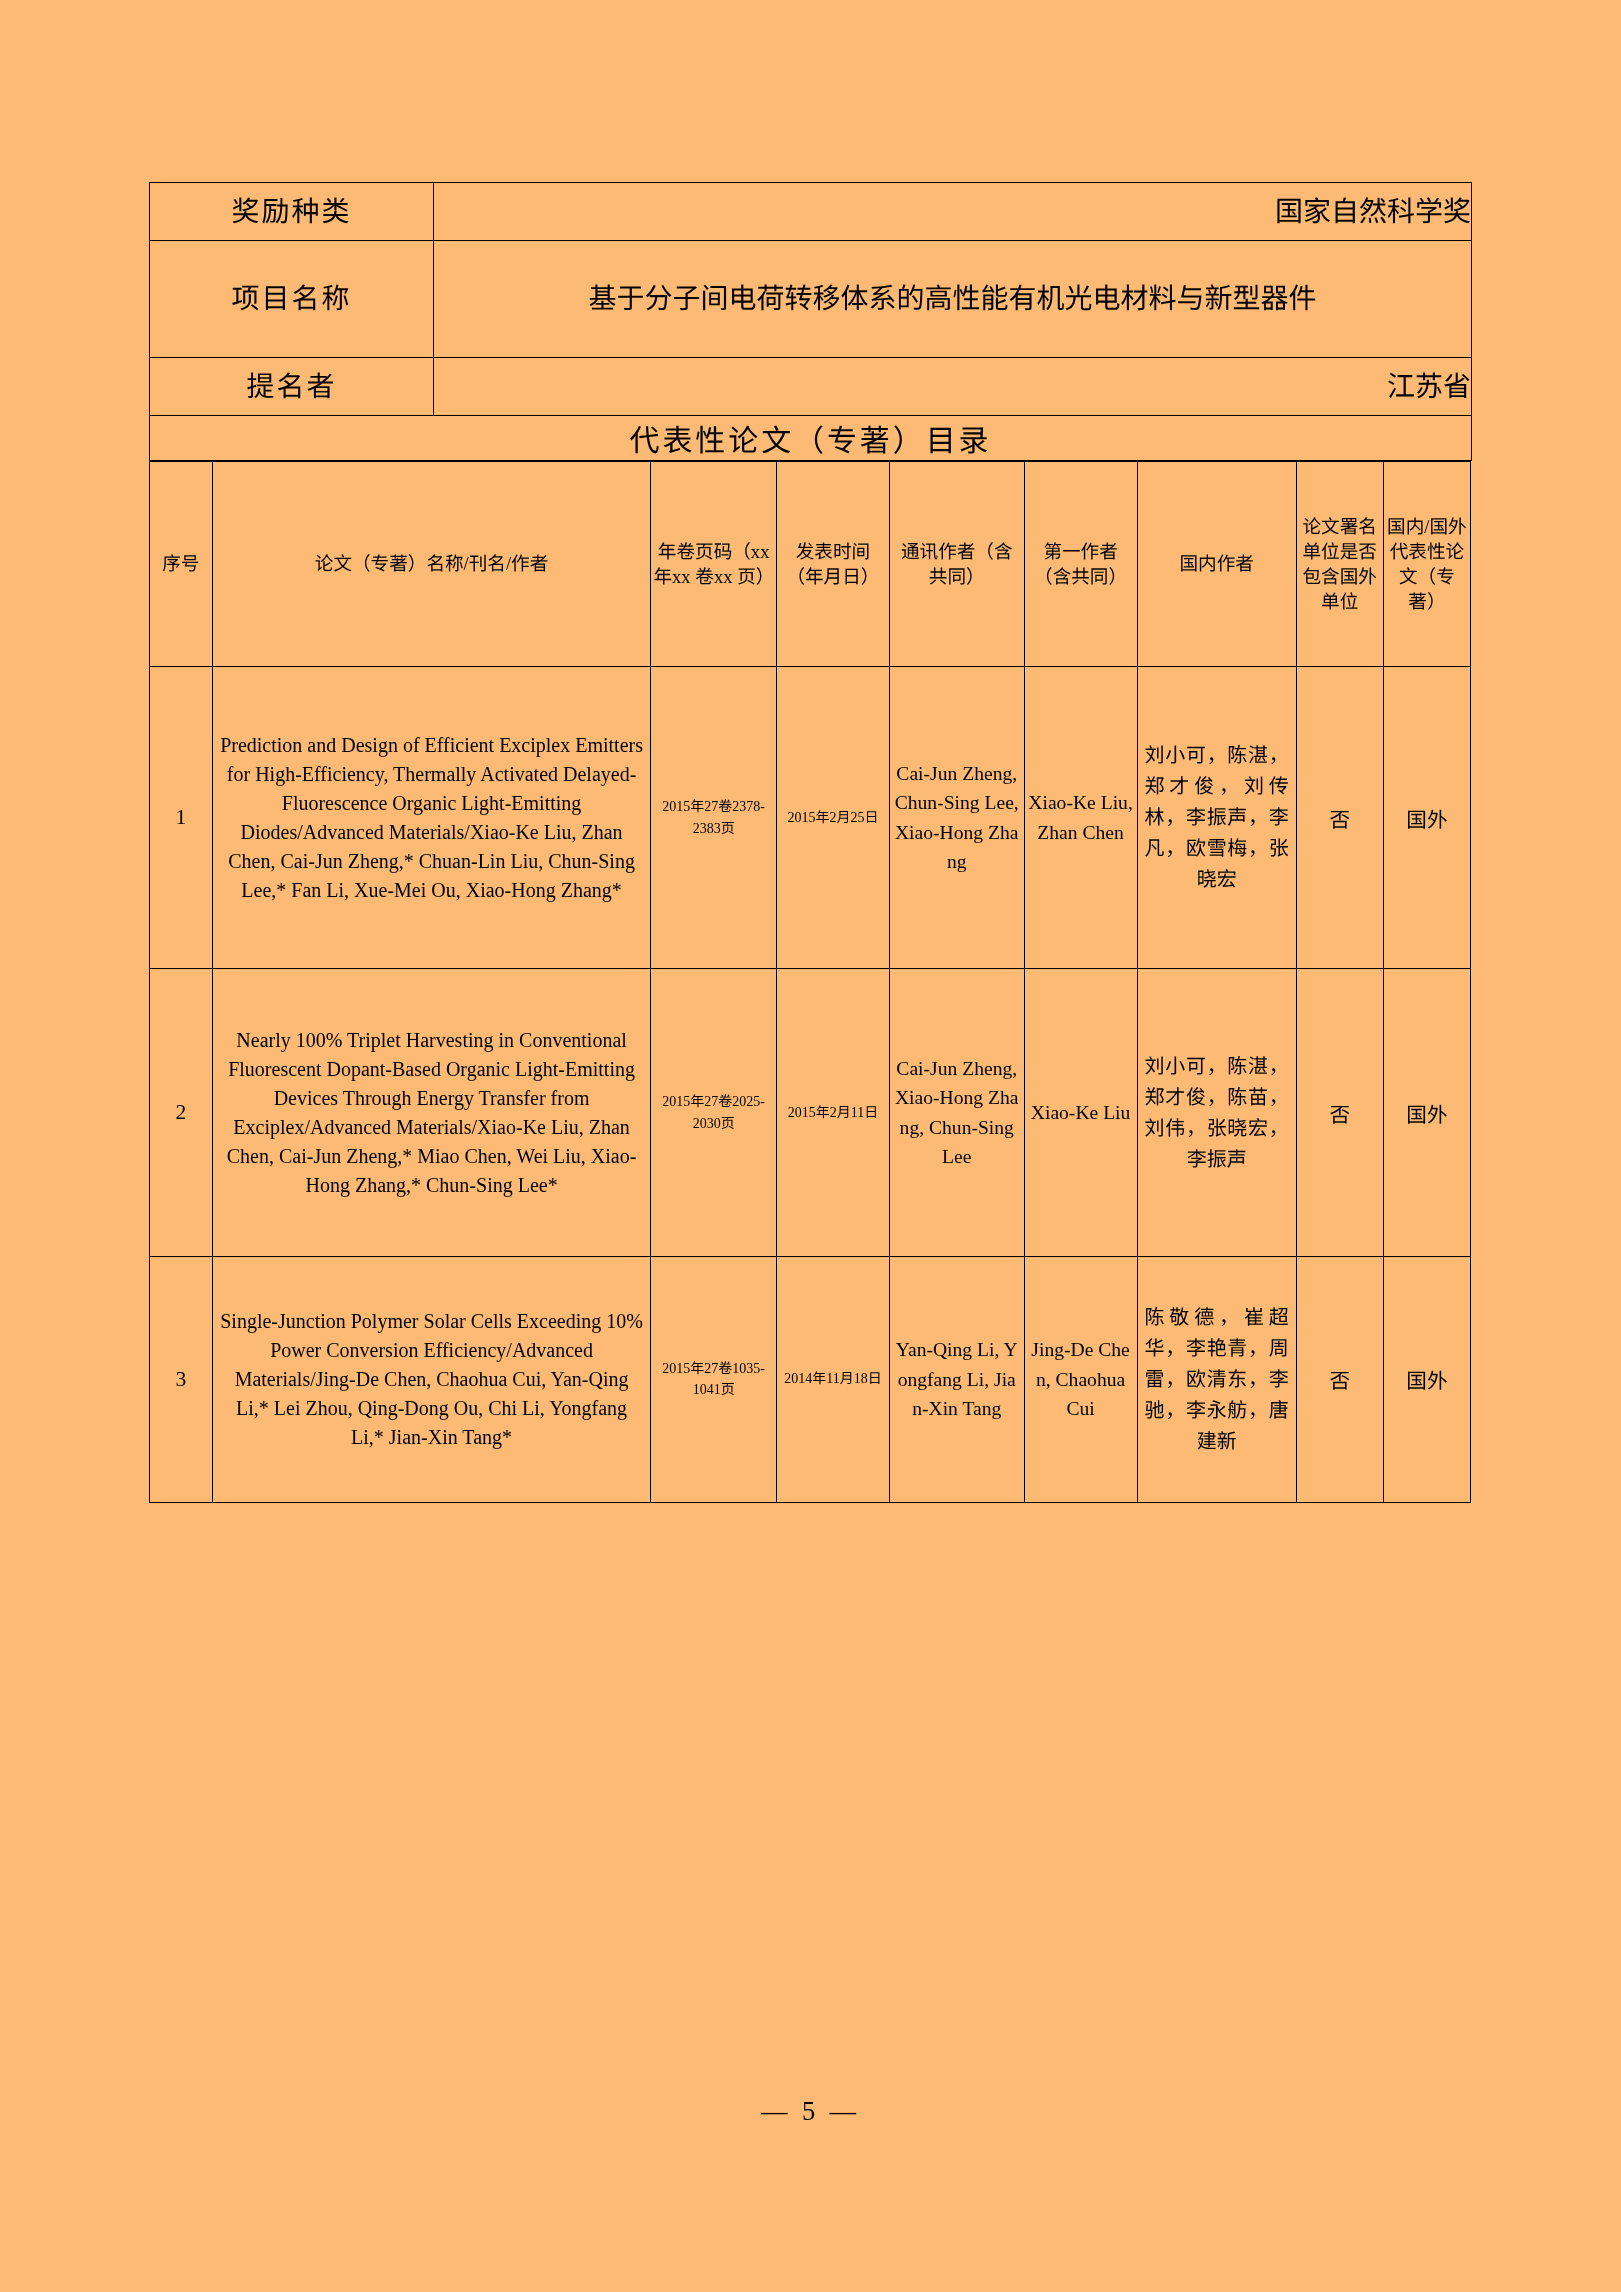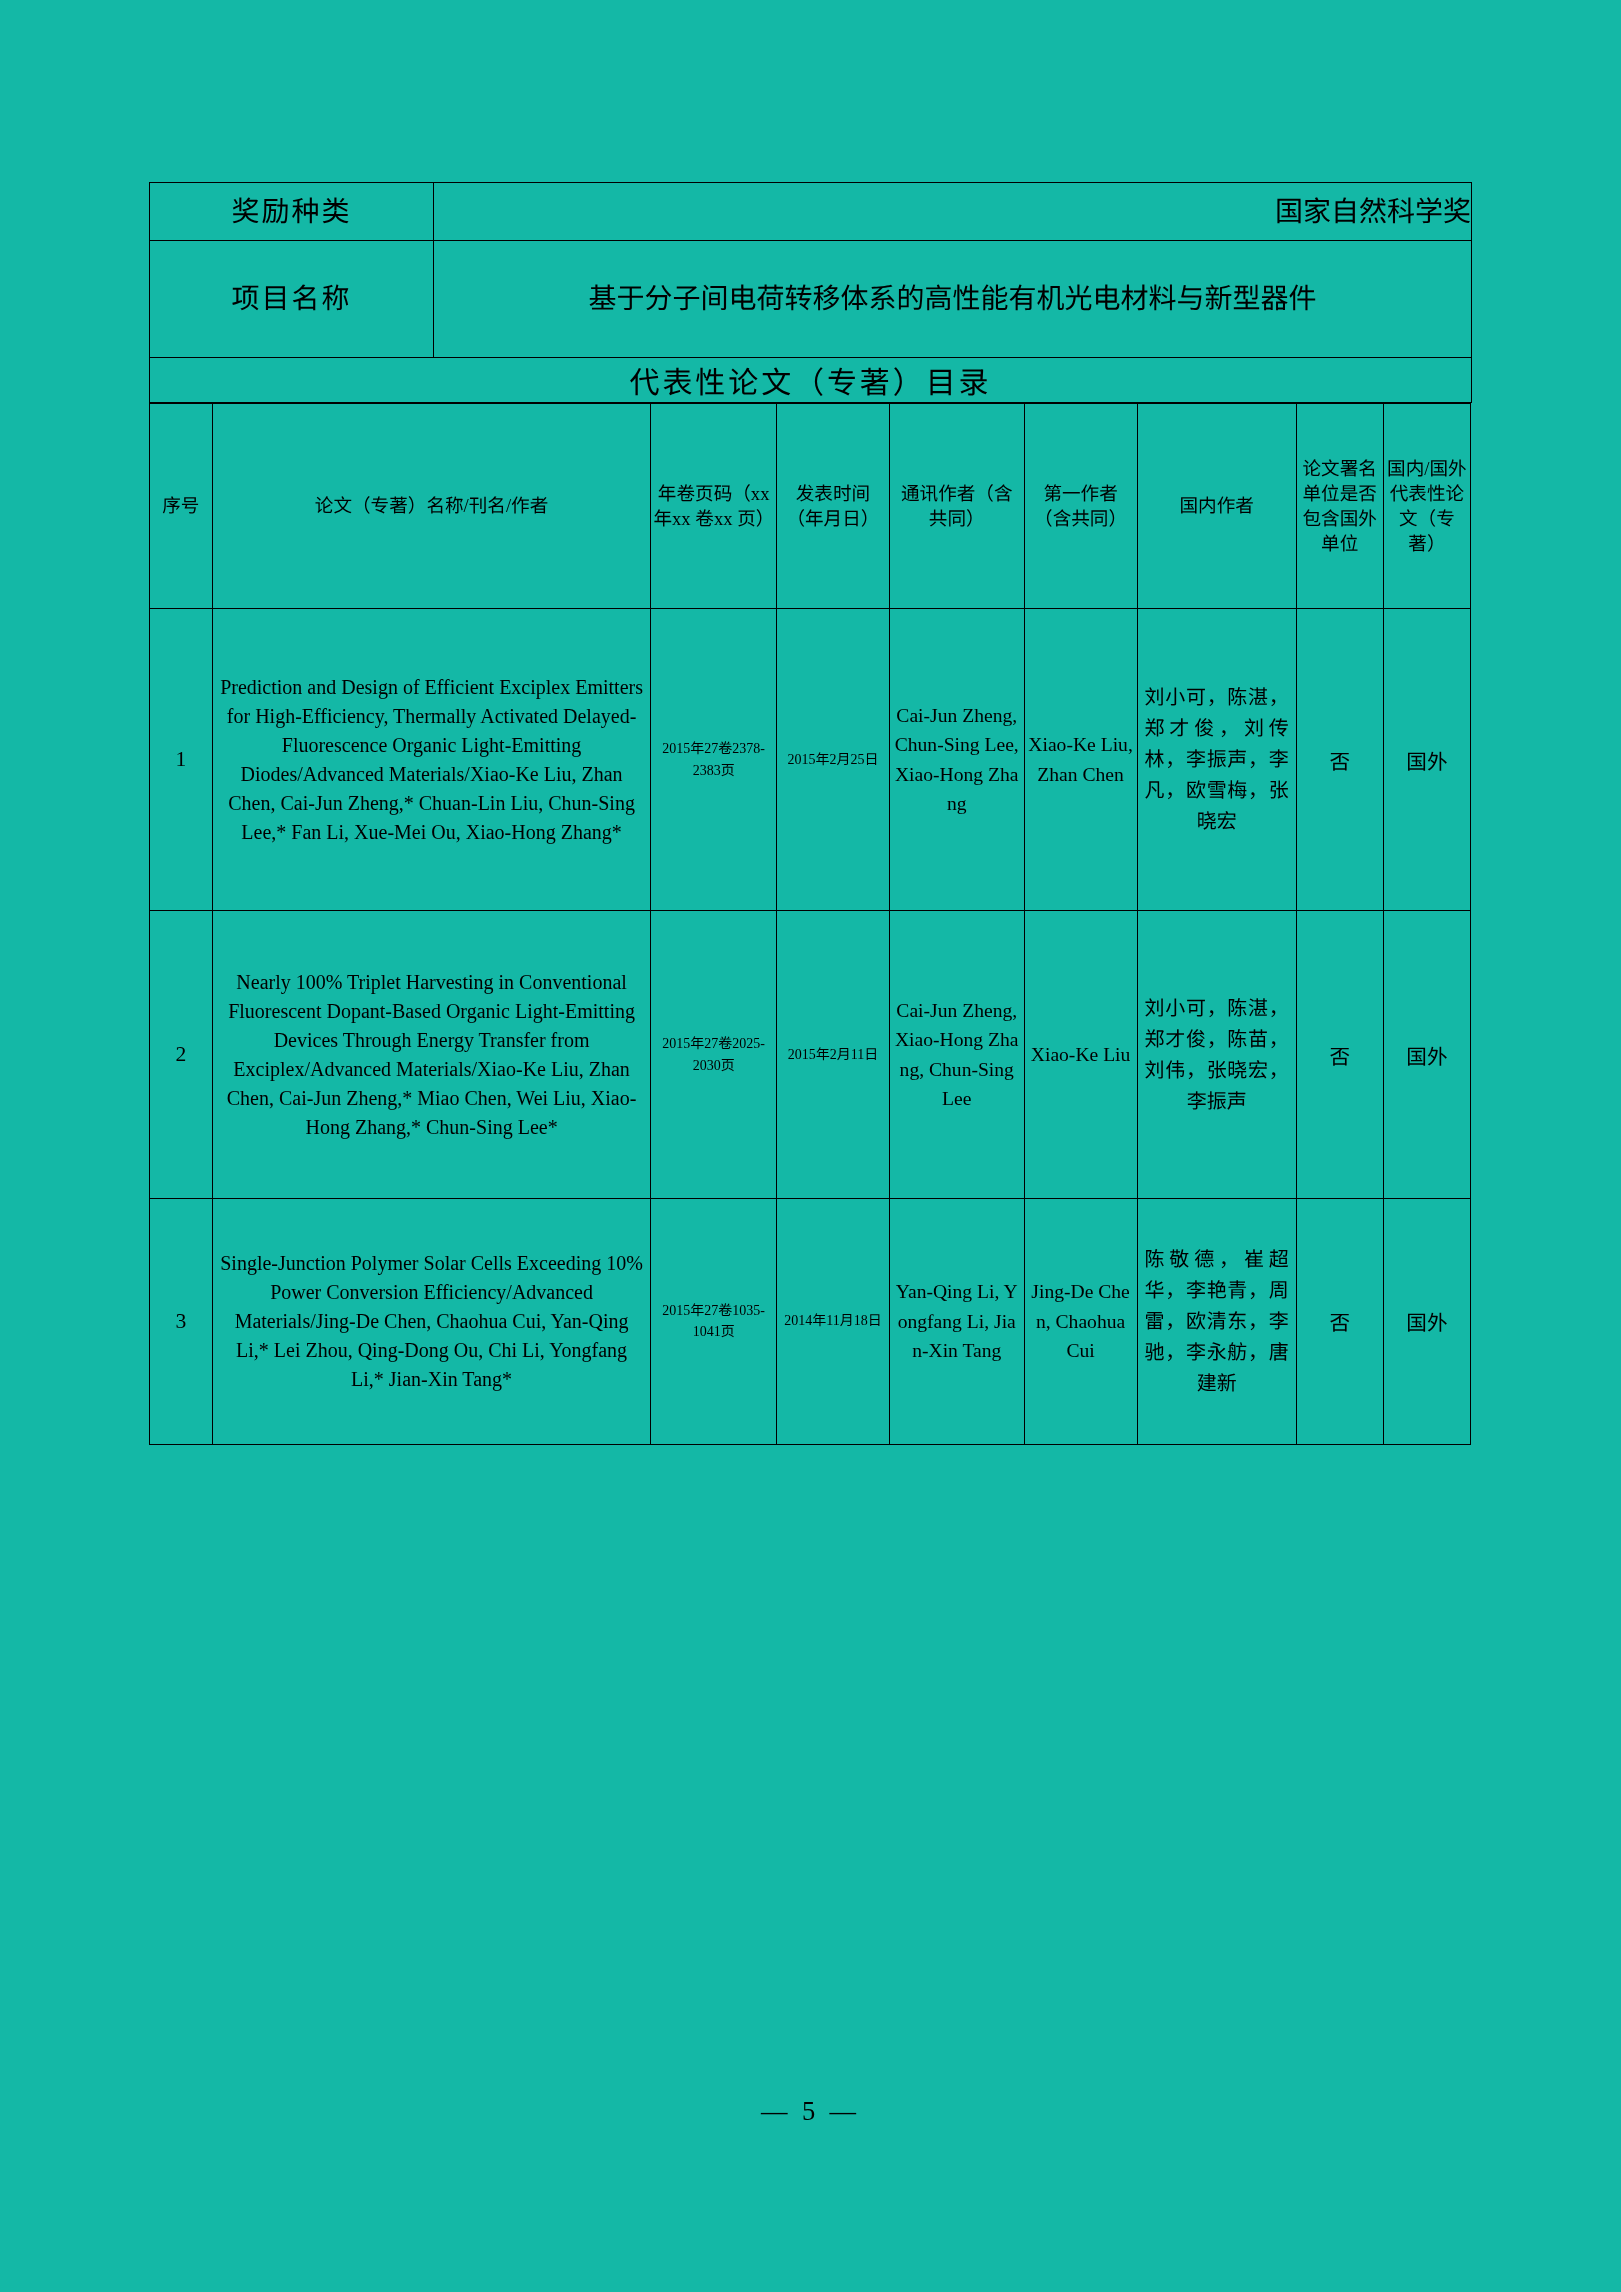--- a/index.html
+++ b/index.html
@@ -15,21 +15,21 @@
     color: #000000;
     position: relative;
     overflow: hidden;
   }
   .page {
     position: absolute;
     left: 0;
     top: 0;
     width: 1621px;
     height: 2293px;
-    background: #14b8a6;
+    background: #fdba74;
   }
   .sheet {
     position: absolute;
     left: 149px;
     top: 182px;
     width: 1322px;
   }
 
   
   table.doc {
@@ -175,20 +175,24 @@
         <col style="width:1038px">
       </colgroup>
       <tbody>
         <tr class="meta-row-award">
           <td class="meta-label">奖励种类</td>
           <td class="meta-value">国家自然科学奖</td>
         </tr>
         <tr class="meta-row-title">
           <td class="meta-label">项目名称</td>
           <td class="meta-value just">基于分子间电荷转移体系的高性能有机光电材料与新型器件</td>
+        </tr>
+        <tr class="meta-row-nominator">
+          <td class="meta-label">提名者</td>
+          <td class="meta-value">江苏省</td>
         </tr>
         <tr>
           <td class="section-title" colspan="2">代表性论文（专著）目录</td>
         </tr>
       </tbody>
     </table>
 
     <table class="papers">
       <colgroup>
         <col class="h-seq" style="width:41px">

